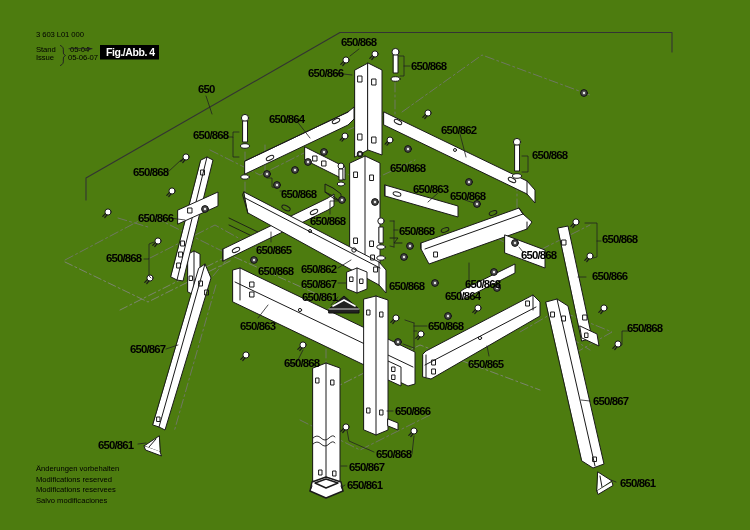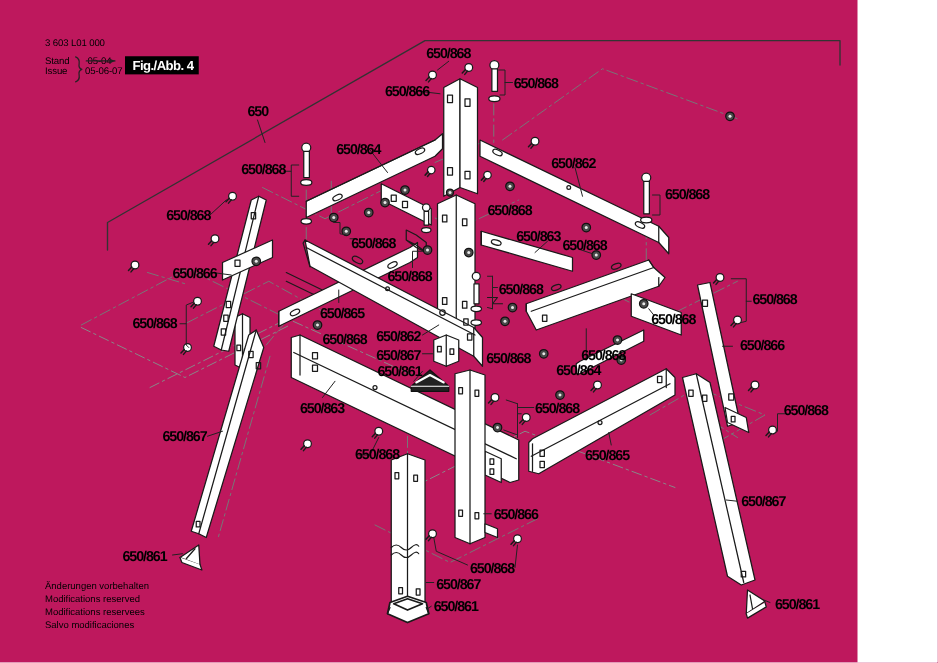--- a/index.html
+++ b/index.html
@@ -1,16 +1,16 @@
 <!DOCTYPE html>
 <html><head>
 <meta charset="utf-8">
 <style>
 html,body{margin:0;padding:0;background:#fff;}
-#page{position:relative;width:686px;height:530px;background:#be185d;overflow:hidden;opacity:0.999;}
+#page{position:relative;width:750px;height:530px;background:#4d7c0f;overflow:hidden;opacity:0.999;}
 svg{position:absolute;left:0;top:0;}
 .lbl{font:bold 11.4px "Liberation Sans",sans-serif;letter-spacing:-0.85px;fill:#000;fill-opacity:0.999;}
 .hdr{font:7.7px "Liberation Sans",sans-serif;letter-spacing:-0.1px;fill:#000;fill-opacity:0.999;}
 .ftr{font:7.6px "Liberation Sans",sans-serif;fill:#000;fill-opacity:0.999;}
 </style>
 </head>
 <body>
 <div id="page">
 <svg width="750" height="530" viewBox="0 0 750 530" fill="none" stroke-linejoin="round" stroke-linecap="round" opacity="0.999">
 

